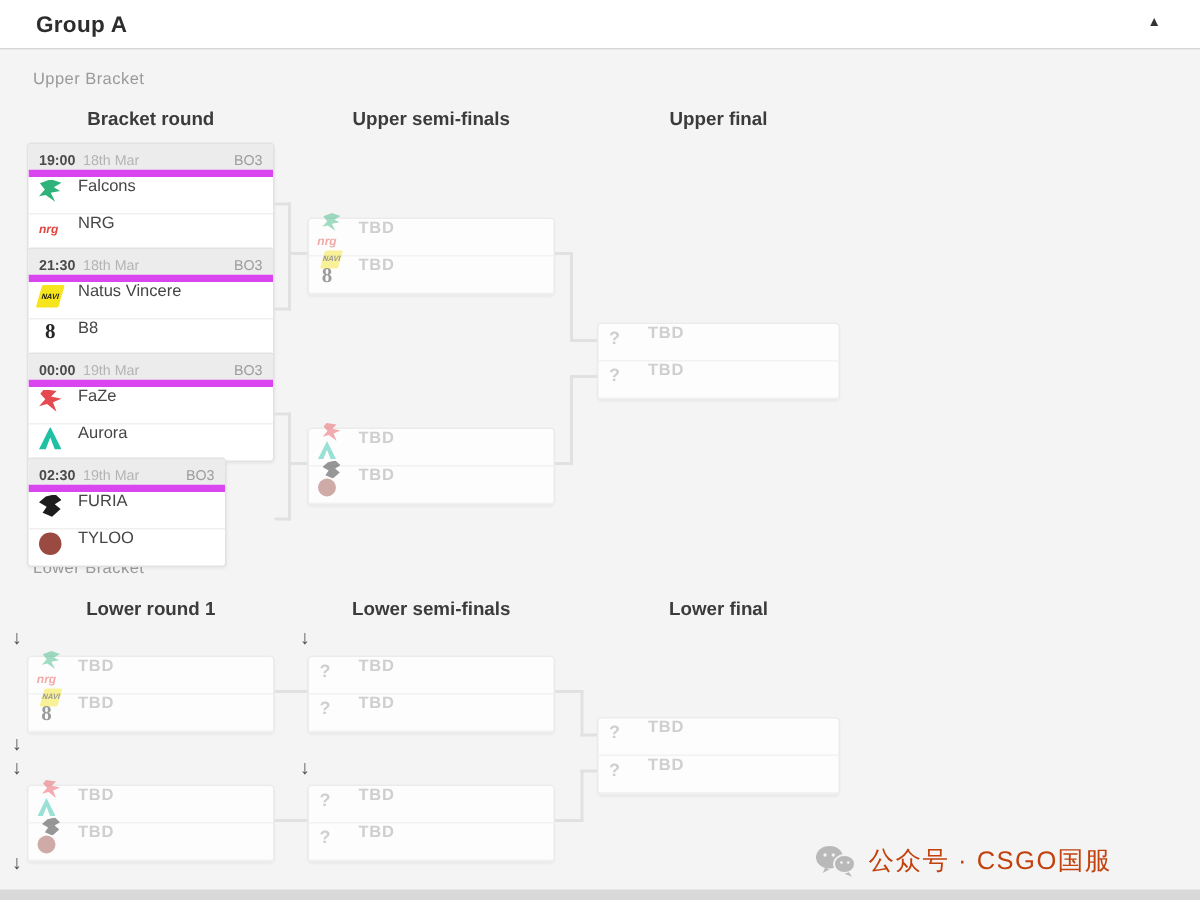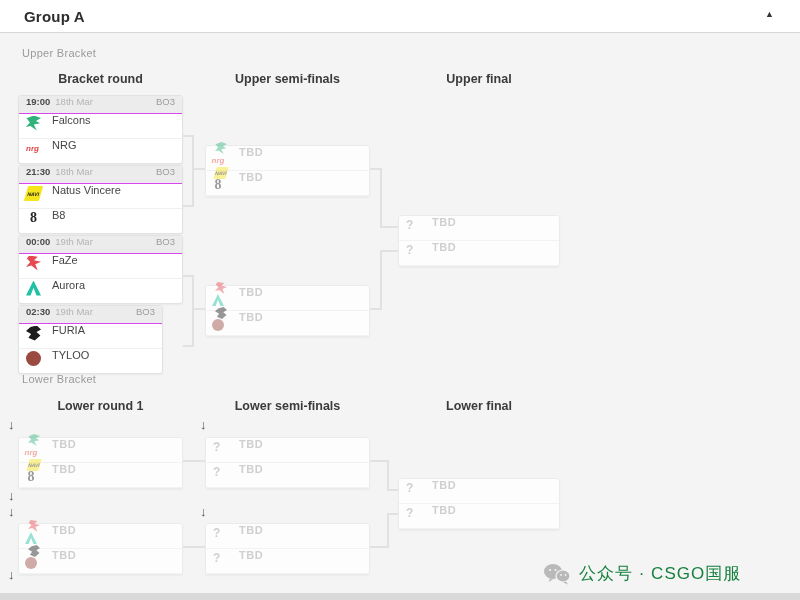--- a/index.html
+++ b/index.html
@@ -13,22 +13,22 @@
   .gtitle{font-size:15px;font-weight:bold;color:#2d2d2d;margin-left:24px;letter-spacing:.2px;}
   .caret{position:absolute;right:26px;top:9px;font-size:9px;color:#333;}
 
   
   .seclabel{font-size:11px;font-weight:normal;color:#9a9a9a;letter-spacing:.3px;}
   .colhdr{font-size:12.5px;font-weight:bold;color:#3b3b3b;text-align:center;}
 
   
   .match,.tbdbox{background:#fff;border:1px solid #e2e2e2;border-radius:3px;
                  box-shadow:0 1px 2px rgba(0,0,0,.05);box-sizing:border-box;}
-  .mhdr{height:17px;background:#ececec;border-bottom:1px solid #d946ef;display:flex;
-        align-items:flex-start;padding:0 7px;border-radius:2px 2px 0 0;}
+  .mhdr{height:17px;background:#ececec;border-bottom:5px solid #d946ef;display:flex;
+        align-items:flex-end;padding:0 7px;border-radius:2px 2px 0 0;}
   .mtime{font-size:9.5px;font-weight:bold;color:#4a4a4a;}
   .mdate{font-size:9.5px;color:#b4b4b4;margin-left:5px;flex:1;}
   .mfmt{font-size:9.5px;color:#9c9c9c;}
   .trow{height:24px;display:flex;align-items:flex-start;padding:0 5px;border-bottom:1px solid #efefef;}
   .trow:last-child{border-bottom:none;}
   .tname{font-size:11px;color:#454545;margin-left:4px;}
   .tbdbox{opacity:.9;border-color:#ebebeb;}
   .tbdbox .trow{border-bottom:1px solid #f2f2f2;}
   .tbdname{color:#cbcbcb;font-weight:bold;letter-spacing:.5px;}
 
@@ -46,21 +46,21 @@
   .tk-navi{transform:skewX(-16deg);font-weight:bold;font-size:5px;overflow:hidden;border-radius:1px;}
   .tk-nrg{font-style:italic;font-weight:700;font-size:8px;width:auto;}
   .tk-b8{font-family:"Liberation Serif",serif;font-weight:700;font-size:14px;}
   .tk-q{font-weight:700;font-size:12px;width:auto;}
 
   
   .cx{position:absolute;background:#e1e1e1;}
   .drop{position:absolute;font-size:13px;color:#4d4d4d;line-height:13px;}
 
   
-  .wm{position:absolute;left:543px;top:562px;display:flex;align-items:center;color:#15803d;}
+  .wm{position:absolute;left:543px;top:562px;display:flex;align-items:center;color:#c2410c;}
   .wm .wtxt{font-size:17px;margin-left:8px;letter-spacing:1px;}
   .bottomstrip{position:absolute;left:0;bottom:0;width:800px;height:7px;background:#d9d9d9;}
 </style>
 </head>
 <body>
 
 <div class="stage">
 
   <div class="topbar">
     <span class="gtitle">Group A</span>
@@ -131,21 +131,21 @@
       <span class="tname">FaZe</span>
     </div>
     <div class="trow">
       <span class="ic">
           <span class="ticon tk-aurora" style="background: rgb(31, 193, 164);"></span>
         </span>
       <span class="tname">Aurora</span>
     </div>
   </div>
 
-  <div class="match abs" style="left:18px;top:305px;width:145px;">
+  <div class="match abs" style="left:18px;top:305px;width:133px;">
     <div class="mhdr">
       <span class="mtime">02:30</span>
       <span class="mdate">19th Mar</span>
       <span class="mfmt">BO3</span>
     </div>
     <div class="trow">
       <span class="ic">
           <span class="ticon tk-furia" style="background: rgb(29, 29, 29);"></span>
         </span>
       <span class="tname">FURIA</span>

